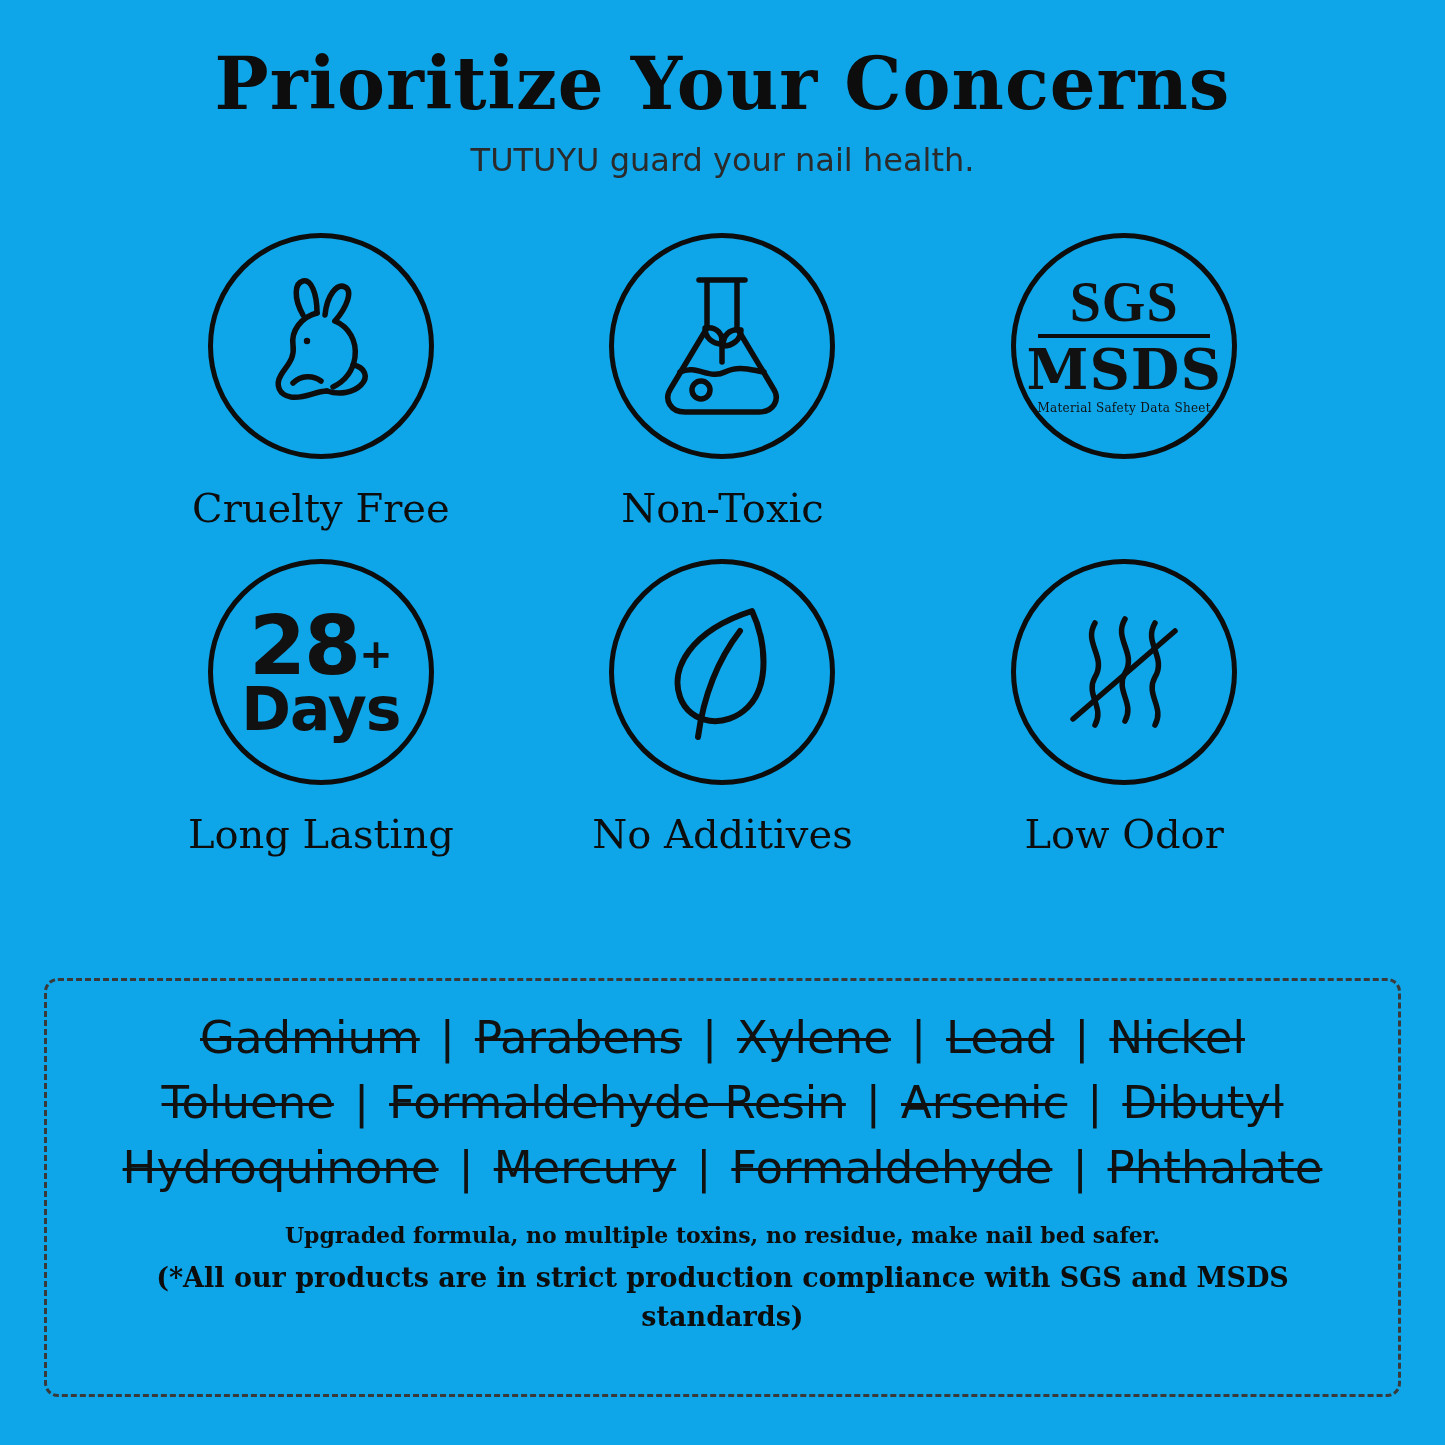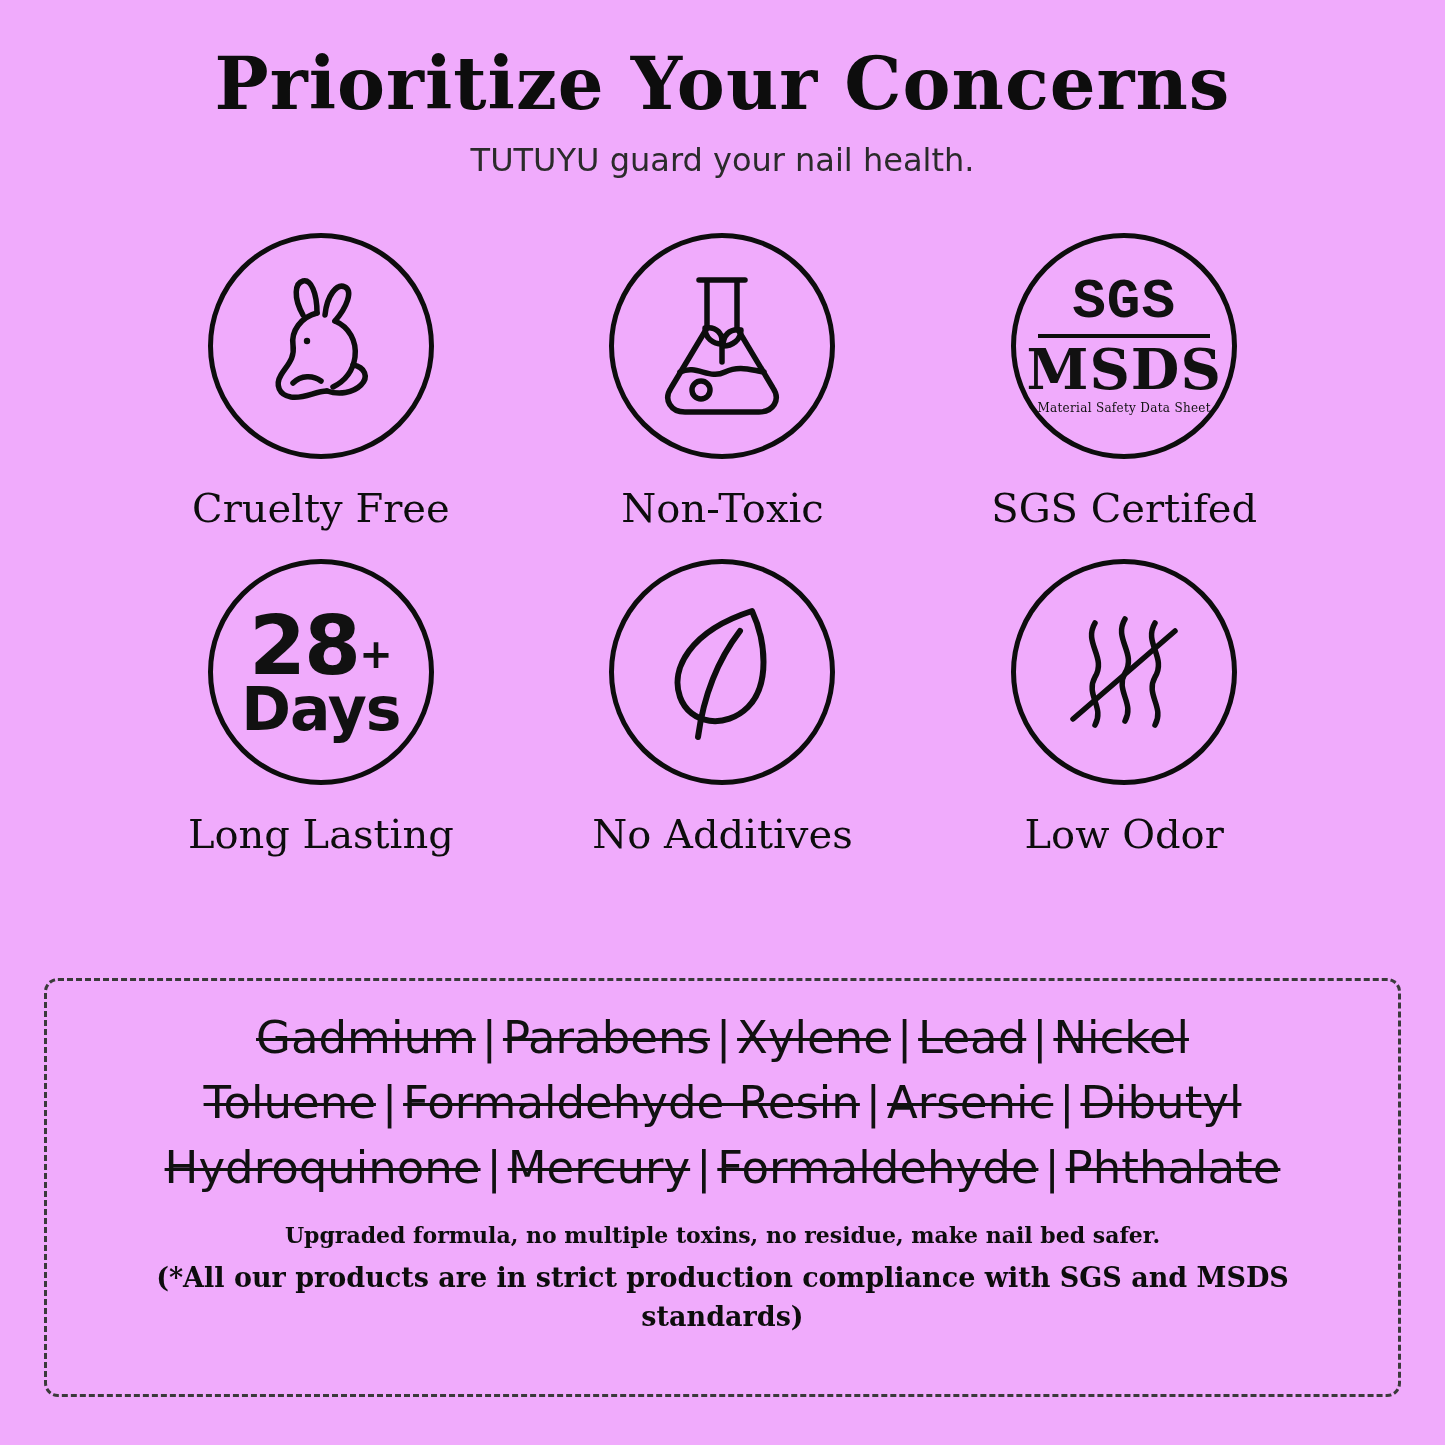--- a/index.html
+++ b/index.html
@@ -4,21 +4,21 @@
 <style>
   html, body {
     margin: 0;
     padding: 0;
     background: #ffffff;
   }
   .page {
     position: relative;
     width: 1445px;
     height: 1445px;
-    background: #f0abfc;
+    background: #0ea5e9;
     font-family: "DejaVu Sans", sans-serif;
     color: #111111;
     overflow: hidden;
   }
 
   
   .header {
     text-align: center;
     padding-top: 44px;
   }
@@ -104,21 +104,21 @@
   
   .sgs-stack {
     display: flex;
     flex-direction: column;
     align-items: center;
     justify-content: center;
     width: 100%;
     transform: translateY(-2px);
   }
   .sgs-top {
-    font-family: Liberation Mono, monospace;
+    font-family: Liberation Serif, serif;
     font-weight: bold;
     font-size: 56px;
     line-height: 1.05;
     letter-spacing: 1px;
   }
   .sgs-rule {
     width: 172px;
     height: 4px;
     background: #0d0d0d;
     margin: 2px 0 2px 0;
@@ -149,21 +149,21 @@
     box-sizing: border-box;
     padding: 30px 34px 24px 34px;
     display: flex;
     flex-direction: column;
     align-items: center;
   }
   .ff-row {
     display: flex;
     align-items: center;
     justify-content: center;
-    gap: 6px;
+    gap: 20px;
     width: 100%;
     margin-bottom: 12px;
   }
   .ff-item {
     font-family: "DejaVu Sans", sans-serif;
     font-size: 45px;
     color: #111;
     text-decoration: line-through;
     text-decoration-thickness: 3px;
     white-space: nowrap;
@@ -240,21 +240,20 @@
 
     <div class="feature">
       <div class="circle">
         <div class="sgs-stack">
           <div class="sgs-top">SGS</div>
           <div class="sgs-rule"></div>
           <div class="sgs-mid">MSDS</div>
           <div class="sgs-sub">Material Safety Data Sheet</div>
         </div>
       </div>
-      <div class="feature-label">SGS Certifed</div>
     </div>
 
     <div class="feature">
       <div class="circle">
         <div class="days-stack">
           <div>
             <span class="days-num">28</span><span class="days-plus">+</span>
           </div>
           <div class="days-word">Days</div>
         </div>

